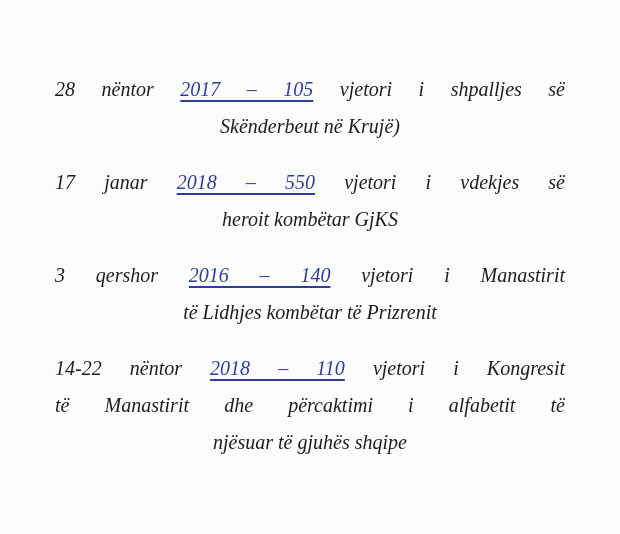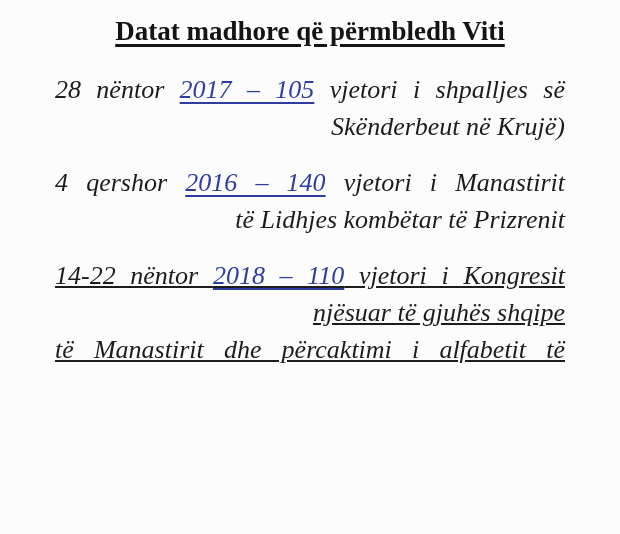--- a/index.html
+++ b/index.html
@@ -29,56 +29,60 @@
     color: #141414;
   }
   .title .tline {
     text-decoration: underline;
     text-decoration-thickness: 2.5px;
     text-underline-offset: 4px;
   }
   .para {
     margin: 0 0 19px 0;
     font-style: italic;
-    font-size: 26px;
+    font-size: 20px;
   }
-  .para:last-child { margin-bottom: 8px; text-decoration: underline; }
+  .para:last-child { margin-bottom: 8px; }
   .line {
     line-height: 37px;
-    text-align: right;
+    text-align: center;
   }
   .line.justify {
     text-align: justify;
     text-align-last: justify;
   }
   a.datelink {
     color: var(--link, #2e3d9e);
     text-decoration: underline;
     text-decoration-thickness: 2px;
     text-underline-offset: 4px;
     cursor: pointer;
   }
 </style>
 </head>
 <body>
 
 <div class="page">
 
-  <h1 class="title"><span class="tline">Datat madhore që përmbledh Viti</span><br></h1>
+  <h1 class="title"><br></h1>
 
   <div class="para">
     <div class="line justify"><span>28 nëntor </span><a class="datelink">2017 – 105</a><span> vjetori i shpalljes së</span></div>
     <div class="line">Skënderbeut në Krujë)</div>
   </div>
 
+  <div class="para">
+    <div class="line justify"><span>17 janar </span><a class="datelink">2018 – 550</a><span> vjetori i vdekjes së</span></div>
+    <div class="line">heroit kombëtar GjKS</div>
+  </div>
 
   <div class="para">
-    <div class="line justify"><span>4 qershor </span><a class="datelink">2016 – 140</a><span> vjetori i Manastirit</span></div>
+    <div class="line justify"><span>3 qershor </span><a class="datelink">2016 – 140</a><span> vjetori i Manastirit</span></div>
     <div class="line">të Lidhjes kombëtar të Prizrenit</div>
   </div>
 
   <div class="para">
     <div class="line justify"><span>14-22 nëntor </span><a class="datelink">2018 – 110</a><span> vjetori i Kongresit</span></div>
+    <div class="line justify">të Manastirit dhe përcaktimi i alfabetit të</div>
     <div class="line">njësuar të gjuhës shqipe</div>
-    <div class="line justify">të Manastirit dhe përcaktimi i alfabetit të</div>
   </div>
 
 </div>
 
 </body></html>

